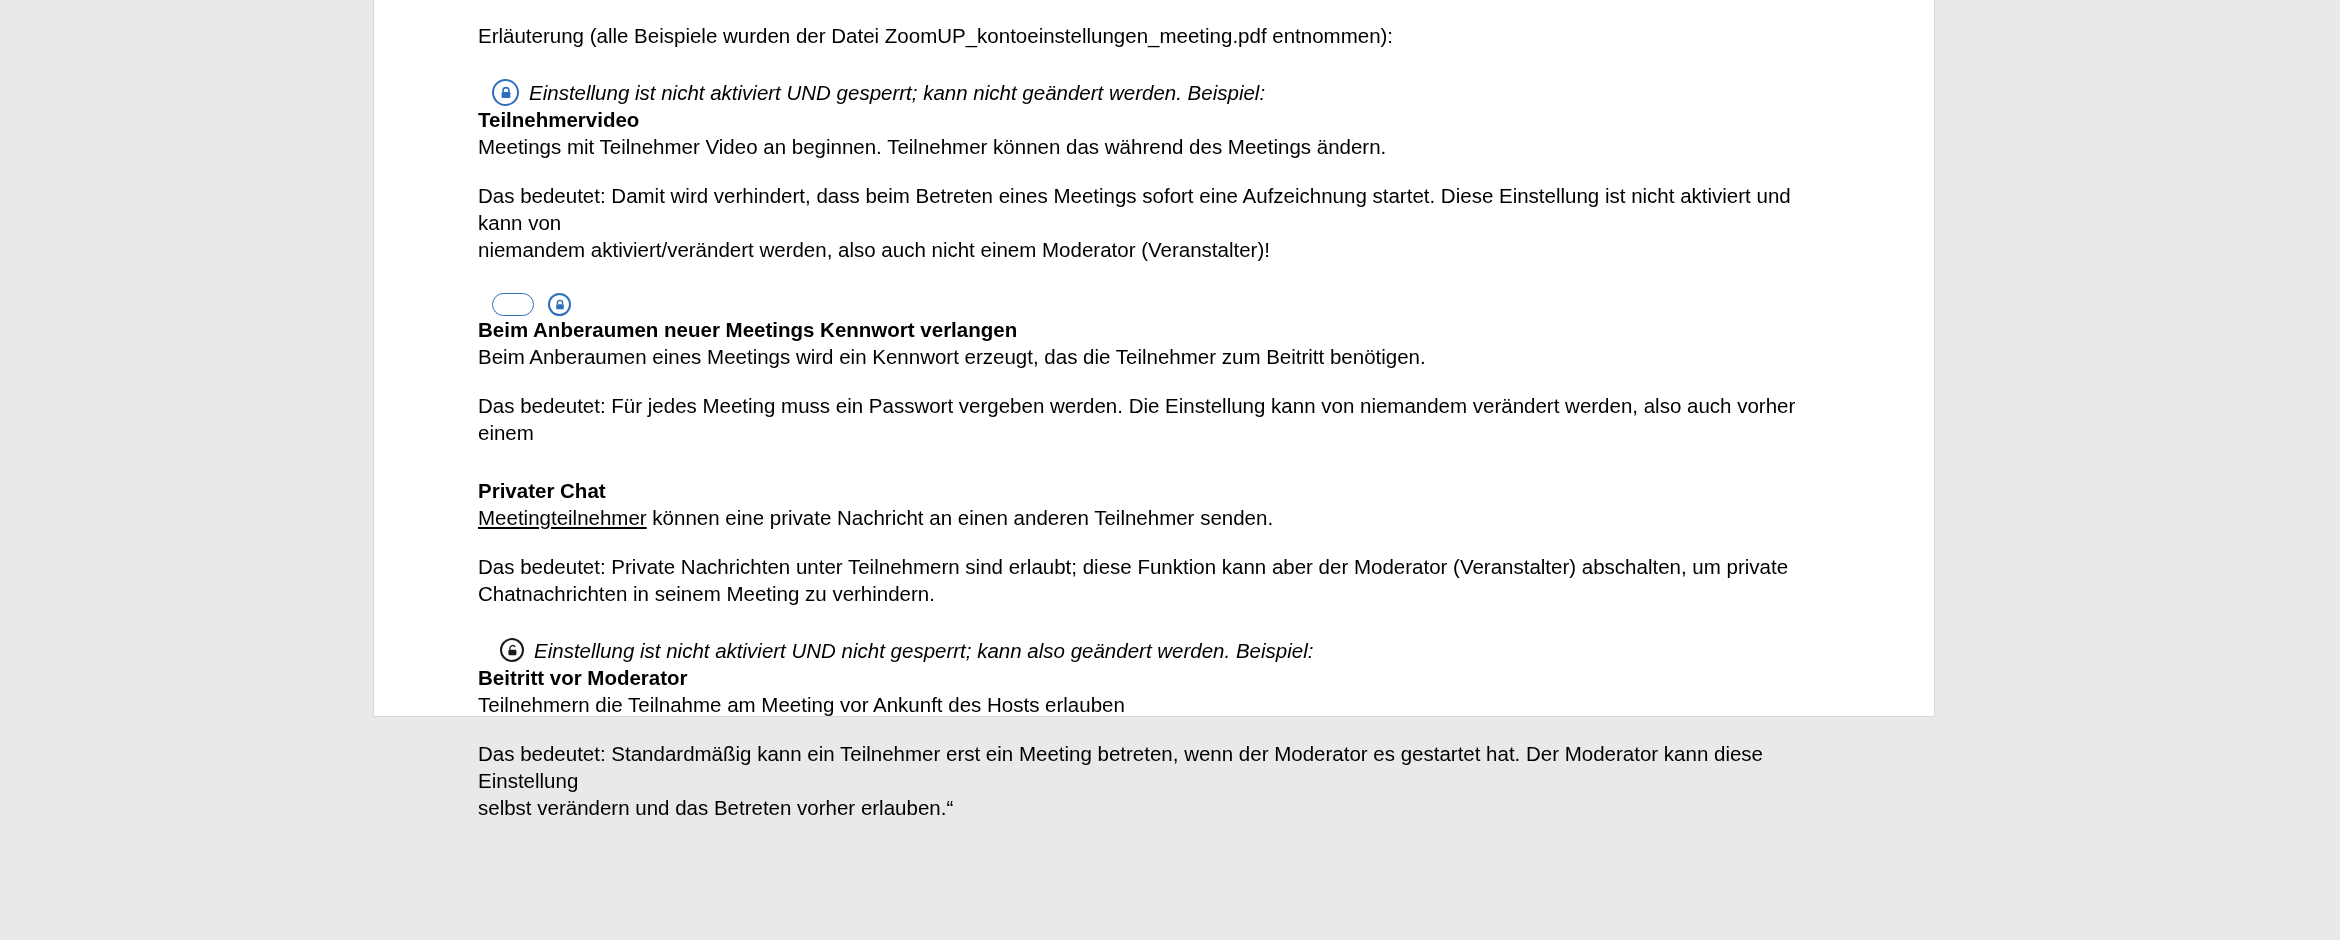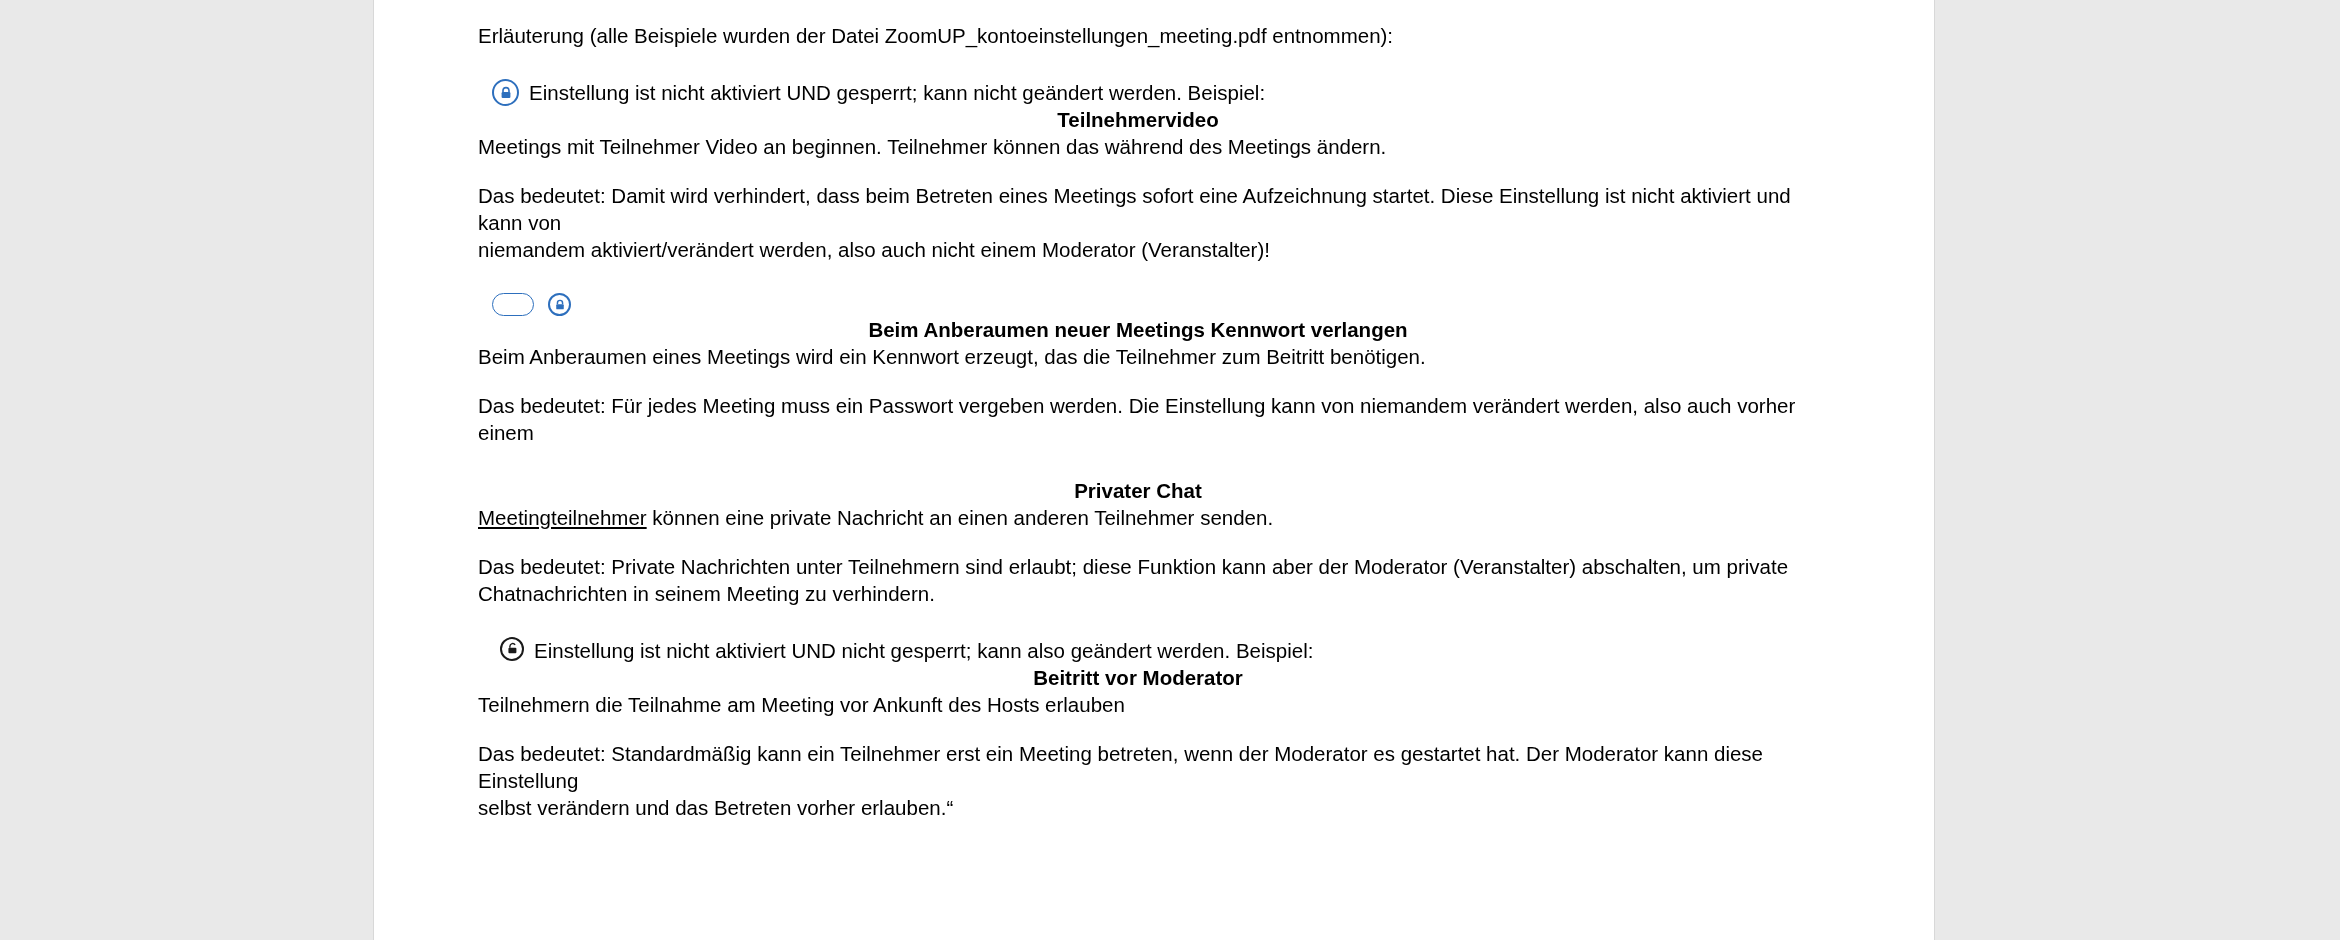--- a/index.html
+++ b/index.html
@@ -11,44 +11,46 @@
     overflow: hidden;
   }
   body {
     font-family: "Liberation Sans", sans-serif;
   }
   .page {
     position: absolute;
     left: 374px;
     top: 0;
     width: 1560px;
-    height: 940px;
+    height: 716px;
     background: #ffffff;
     box-shadow: 0 0 0 1px #d8d8d8;
   }
   .content {
     position: absolute;
     left: 104px;
     top: 22px;
     width: 1320px;
   }
   .para {
     font-size: 20.5px;
     line-height: 1.32;
     color: #000000;
     margin: 0;
   }
   .gap-lg { height: 30px; }
   .gap-md { height: 22px; }
-  .bold { font-weight: bold; text-align: center; }
+  .bold { font-weight: bold; }
   .u { text-decoration: underline; }
 
   .line-row {
     display: flex;
+    align-items: center;
     gap: 0;
+    font-style: italic;
   }
   .line-row .txt {
     font-size: 20.5px;
     line-height: 1.32;
     color: #000;
   }
 
   
   .toggle {
     width: 42px;

